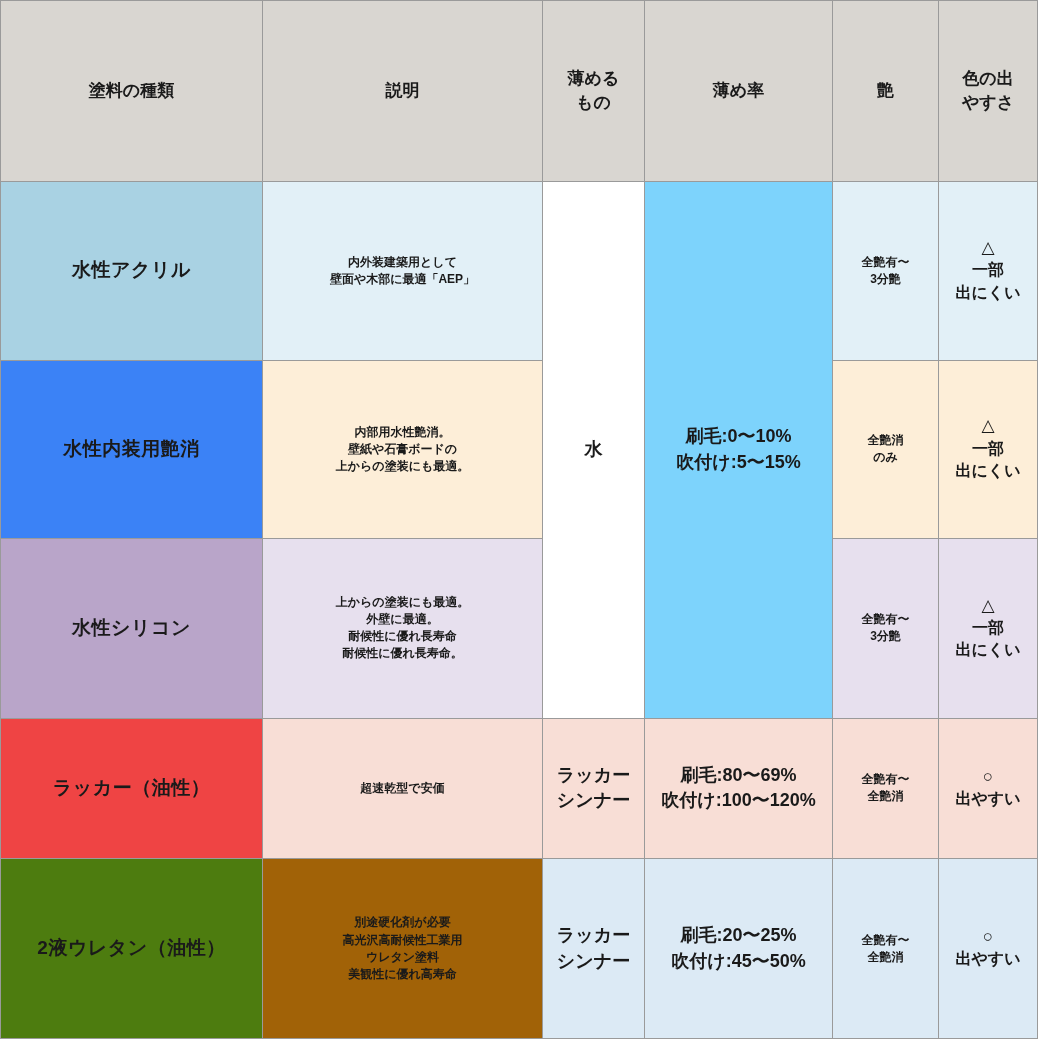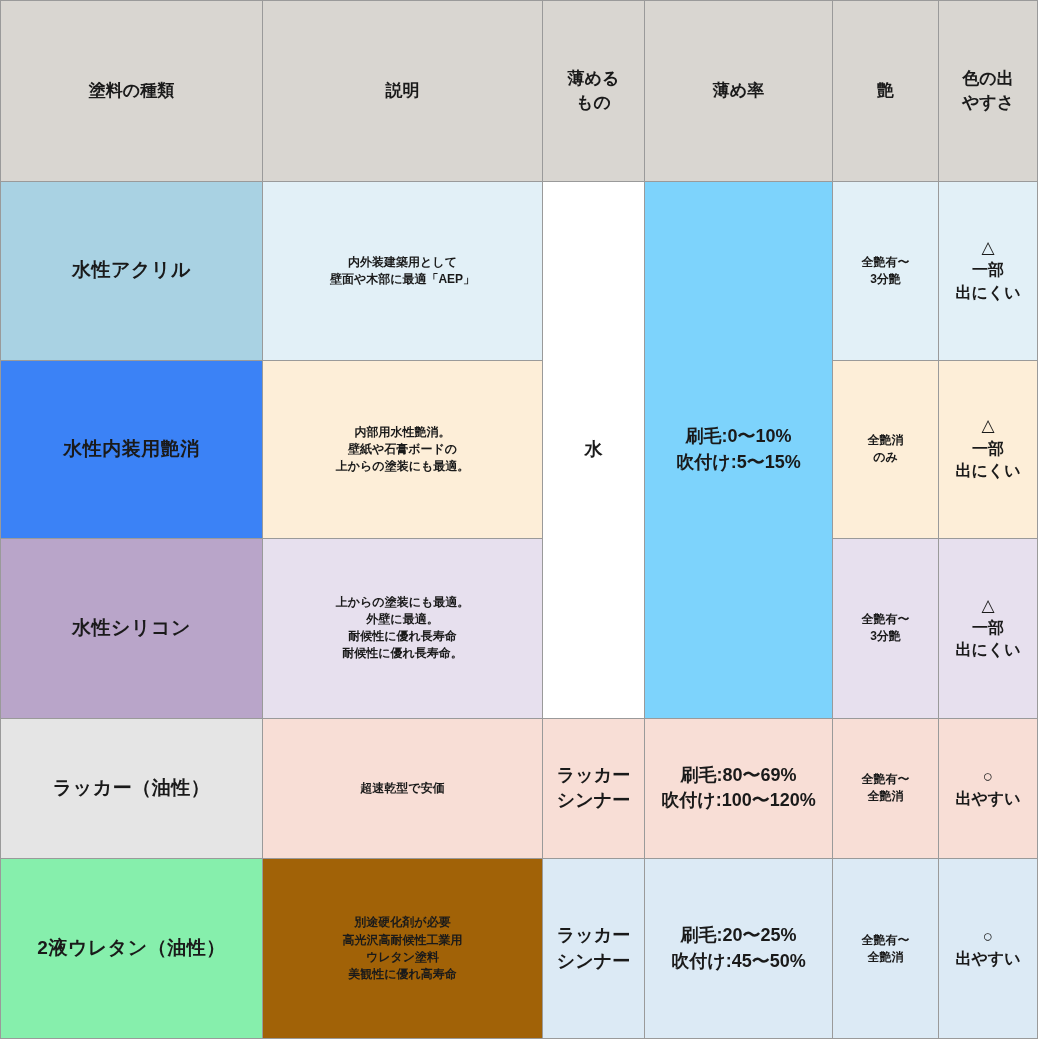--- a/index.html
+++ b/index.html
@@ -151,21 +151,21 @@
           <span class="row-line">全艶有〜</span>
           <span class="row-line">3分艶</span>
         </td>
         <td class="color-cell" style="background:#e7e0ee">
           <span class="mark">△</span>
           <span class="row-line">一部</span>
           <span class="row-line">出にくい</span>
         </td>
       </tr>
       <tr>
-        <td class="name-cell" style="background:#e5e5e5">ラッカー（油性）</td>
+        <td class="name-cell" style="background:#ef4444">ラッカー（油性）</td>
         <td class="desc-cell" style="background:#f8ded6">
           <span class="row-line">超速乾型で安価</span>
         </td>
         <td class="thin-cell" style="background:#f8ded6">
           <span class="row-line">ラッカー</span>
           <span class="row-line">シンナー</span>
         </td>
         <td class="rate-cell" style="background:#f8ded6">
           <span class="row-line">刷毛:80〜69%</span>
           <span class="row-line">吹付け:100〜120%</span>
@@ -173,21 +173,21 @@
         <td class="gloss-cell" style="background:#f8ded6">
           <span class="row-line">全艶有〜</span>
           <span class="row-line">全艶消</span>
         </td>
         <td class="color-cell" style="background:#f8ded6">
           <span class="mark">○</span>
           <span class="row-line">出やすい</span>
         </td>
       </tr>
       <tr>
-        <td class="name-cell" style="background:#86efac">2液ウレタン（油性）</td>
+        <td class="name-cell" style="background:#4d7c0f">2液ウレタン（油性）</td>
         <td class="desc-cell" style="background:#a16207">
           <span class="row-line">別途硬化剤が必要</span>
           <span class="row-line">高光沢高耐候性工業用</span>
           <span class="row-line">ウレタン塗料</span>
           <span class="row-line">美観性に優れ高寿命</span>
         </td>
         <td class="thin-cell" style="background:#dceaf5">
           <span class="row-line">ラッカー</span>
           <span class="row-line">シンナー</span>
         </td>

